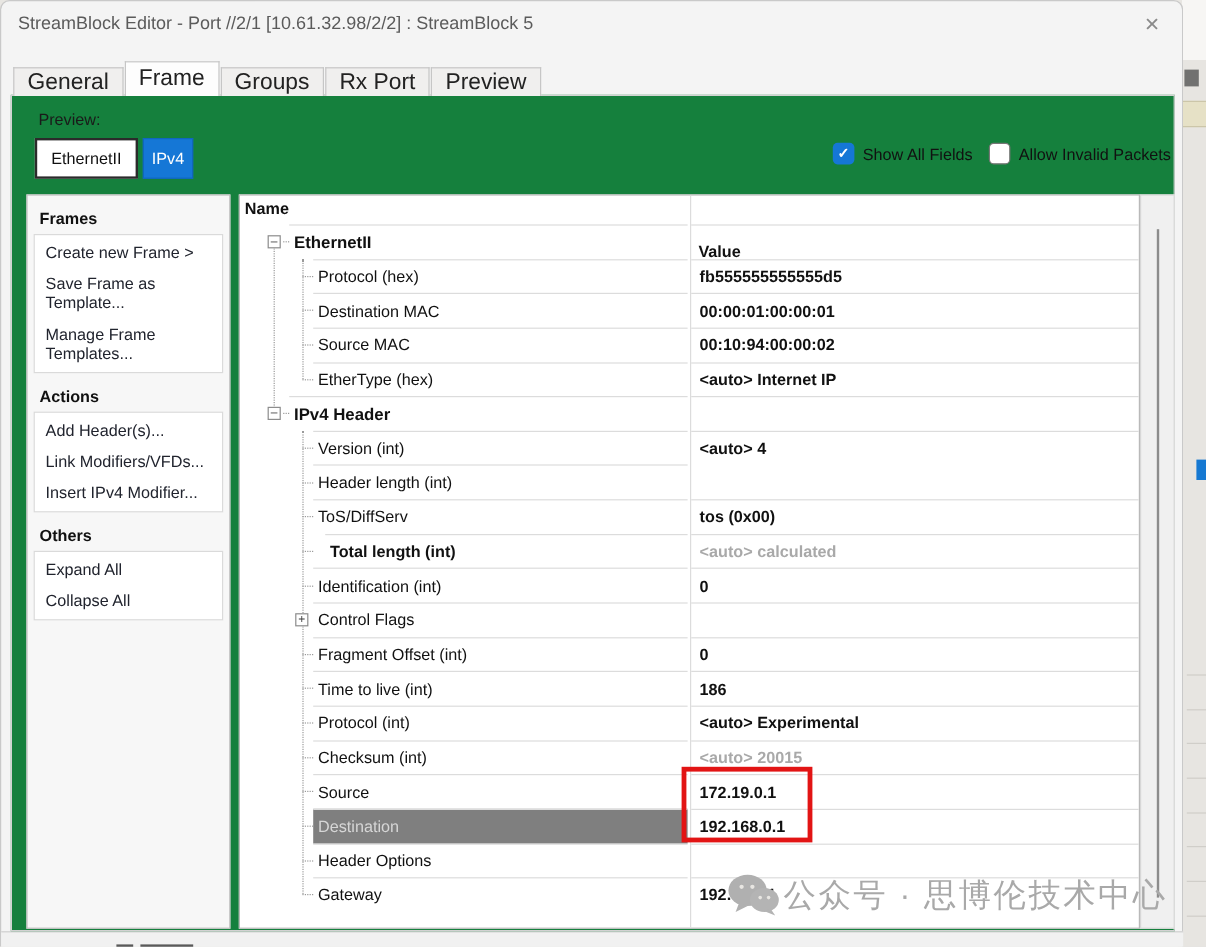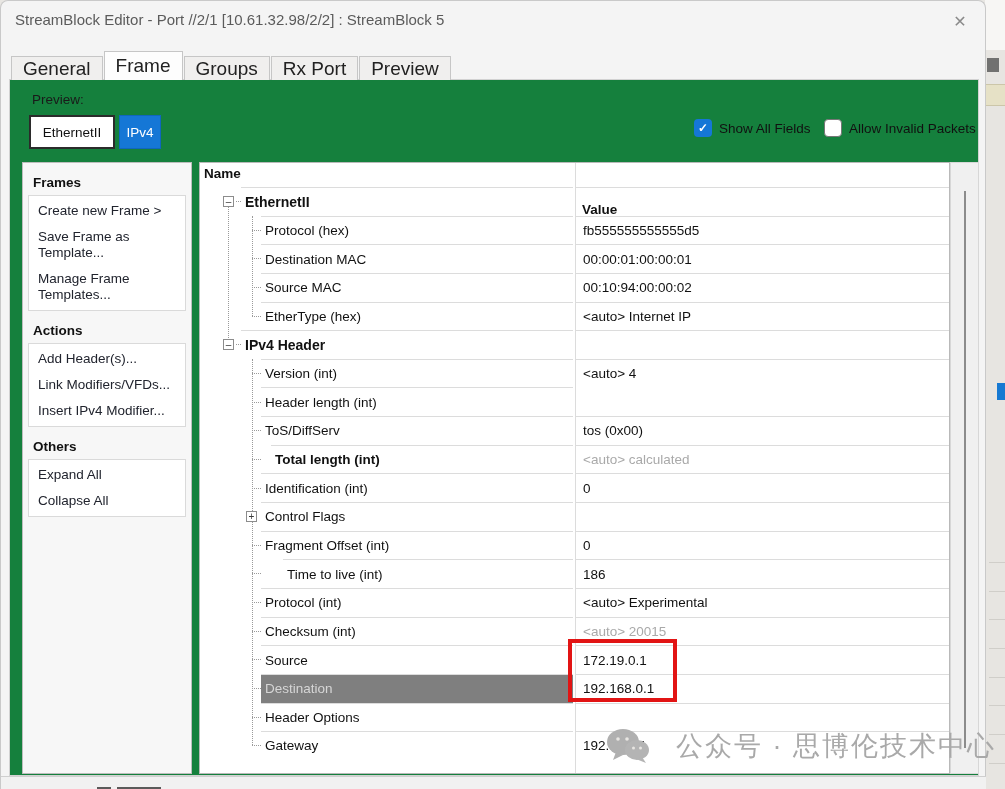--- a/index.html
+++ b/index.html
@@ -62,21 +62,21 @@
   .th-value { position:absolute; left:382px; top:3px; font-size:13.5px; font-weight:bold; color:#111;margin-top:36px; }
   .rows { position:absolute; left:0; top:24px; right:0; bottom:0; }
   .trow { position:relative; height:28.65px; }
   .cell-n { position:absolute; top:0; bottom:0; right:376px; border-top:1px solid #dcdcdc;
             display:flex; align-items:center; padding-left:4px; font-size:13.5px; color:#111;
             overflow:hidden; white-space:nowrap; }
   .cell-n.group { font-weight:bold; font-size:14px; }
   .cell-n.selected { background:#7f7f7f; color:#d6d6d6; }
   .cell-v { position:absolute; top:0; bottom:0; left:376px; right:0; border-top:1px solid #dcdcdc;
             display:flex; align-items:center; padding-left:7px; font-size:13.5px; color:#111;
-            white-space:nowrap; overflow:hidden; }
+            white-space:nowrap; overflow:hidden;font-weight:bold; }
   .cell-v.muted { color:#a9a9a9; }
 
   
   .tree { position:absolute; left:0; top:24px; width:375px; bottom:0; pointer-events:none; }
   .vdot { position:absolute; width:0; border-left:1px dotted #9a9a9a; }
   .hdot { position:absolute; height:0; border-top:1px dotted #9a9a9a; }
   .exp { position:absolute; width:11px; height:11px; border:1px solid #8c8c8c; background:#fff;
          font-size:10px; line-height:9px; text-align:center; color:#3a3a3a; pointer-events:auto; cursor:pointer; }
 
   
@@ -85,21 +85,21 @@
   .vthumb { position:absolute; left:13px; top:28px; width:2px; height:557px; background:#8c8c8c; }
 
   
   .bottom-band { position:absolute; left:0; top:775px; width:985px; height:14px; background:#f1f1f1;
                  border-top:1px solid #cfcfcf; }
   .frag { position:absolute; background:#5a5a5a; }
 
   
   .red-box { position:absolute; left:568px; top:639px; width:109px; height:63px;
              border:4px solid #e21414; z-index:10; pointer-events:none; }
-  .watermark { position:absolute; left:606px; top:727px; display:flex; align-items:center; gap:26px;
+  .watermark { position:absolute; left:606px; top:727px; display:flex; align-items:center; gap:3px;
                z-index:11; pointer-events:none; }
   .wm-text { font-size:27px; color:#a9a9a9; letter-spacing:2px; white-space:nowrap; }
 </style>
 </head>
 <body>
 
 <div class="app">
 
   <div class="bg-strip">
     <div class="bg-top"></div>
@@ -226,21 +226,21 @@
             </div>
             <div class="trow">
               <div class="cell-n" style="left: 61px;">Control Flags</div>
               <div class="cell-v"></div>
             </div>
             <div class="trow">
               <div class="cell-n" style="left: 61px;">Fragment Offset (int)</div>
               <div class="cell-v">0</div>
             </div>
             <div class="trow">
-              <div class="cell-n" style="left: 61px; margin-left: 22px;">Time to live (int)</div>
+              <div class="cell-n" style="left: 61px;">Time to live (int)</div>
               <div class="cell-v">186</div>
             </div>
             <div class="trow">
               <div class="cell-n" style="left: 61px;">Protocol (int)</div>
               <div class="cell-v">&lt;auto&gt; Experimental</div>
             </div>
             <div class="trow">
               <div class="cell-n" style="left: 61px;">Checksum (int)</div>
               <div class="cell-v muted">&lt;auto&gt; 20015</div>
             </div>

